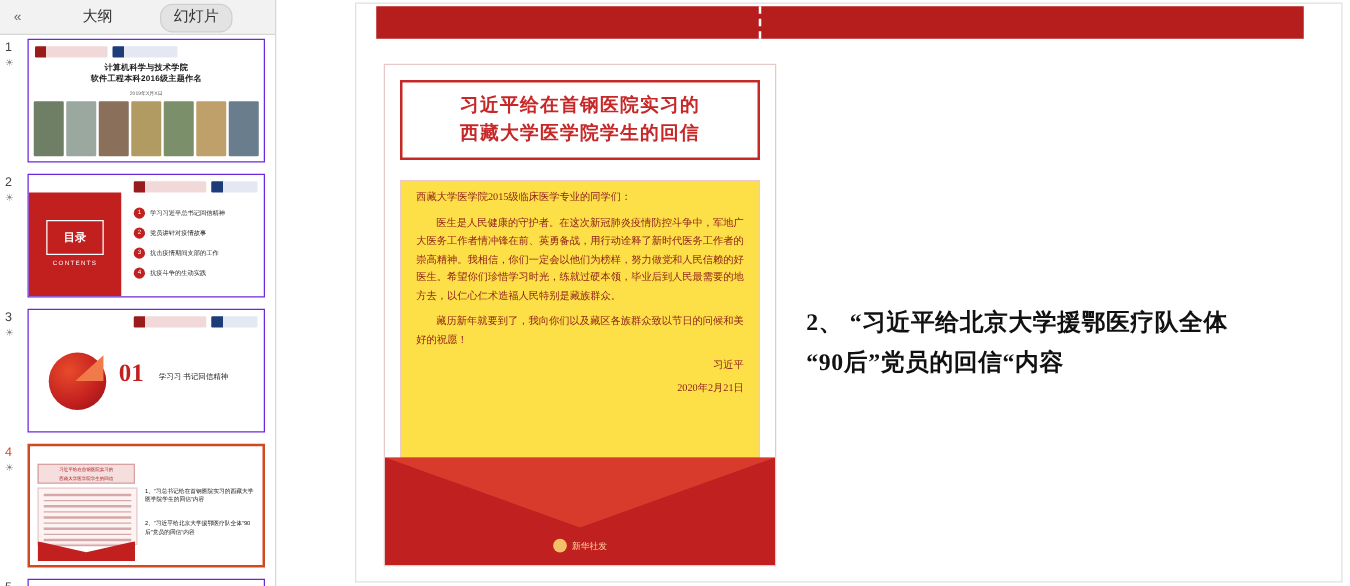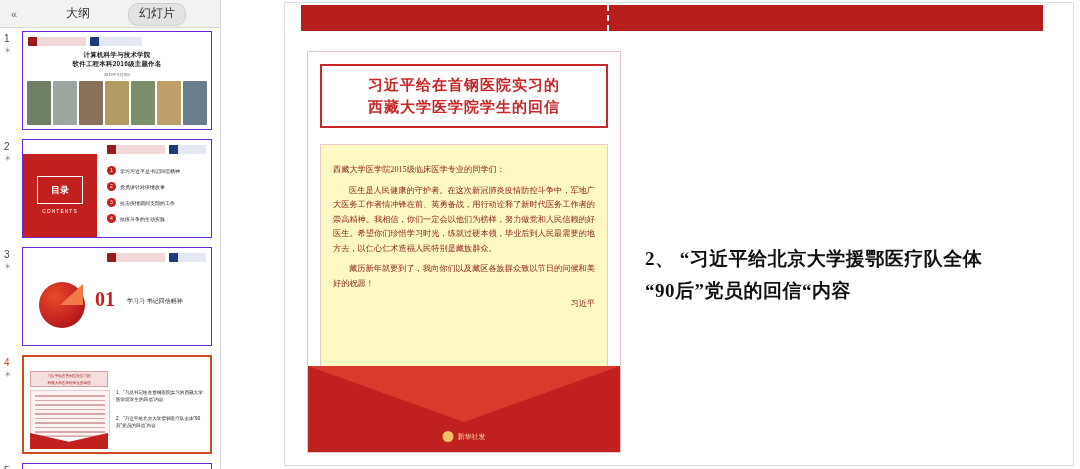--- a/index.html
+++ b/index.html
@@ -314,24 +314,24 @@
     font-weight: bold;
     font-size: 15px;
     line-height: 22px;
     letter-spacing: 1px;
   }
   .letter-body {
     position: absolute;
     left: 12px; top: 92px;
     width: 288px;
     height: 230px;
-    background: #fef9c3;
+    background: #fde047;
     border: 1px solid #eccaca;
     box-sizing: border-box;
-    padding: 18px 12px;
+    padding: 6px 12px;
     color: #8d1b1b;
     font-family: "Liberation Serif", serif;
     font-size: 8.2px;
     line-height: 14.5px;
     text-align: justify;
   }
   .letter-body p { margin: 0 0 6px 0; text-indent: 16px; }
   .letter-sign {
     margin-top: 10px;
     text-align: right;
@@ -516,20 +516,21 @@
         <div class="letter-title">
           <span>习近平给在首钢医院实习的</span><br>
           <span>西藏大学医学院学生的回信</span>
         </div>
 
         <div class="letter-body">
           <p style="text-indent:0">西藏大学医学院2015级临床医学专业的同学们：</p>
           <p>医生是人民健康的守护者。在这次新冠肺炎疫情防控斗争中，军地广大医务工作者情冲锋在前、英勇备战，用行动诠释了新时代医务工作者的崇高精神。我相信，你们一定会以他们为榜样，努力做党和人民信赖的好医生。希望你们珍惜学习时光，练就过硬本领，毕业后到人民最需要的地方去，以仁心仁术造福人民特别是藏族群众。</p>
           <p>藏历新年就要到了，我向你们以及藏区各族群众致以节日的问候和美好的祝愿！</p>
           <p class="letter-sign">习近平</p>
+          <p class="letter-sign">2020年2月21日</p>
         </div>
 
         <div class="envelope">
           <div class="flap"></div>
           <div class="env-seal">
             <span class="emblem"></span>
             <span>新华社发</span>
           </div>
         </div>
       </div>

